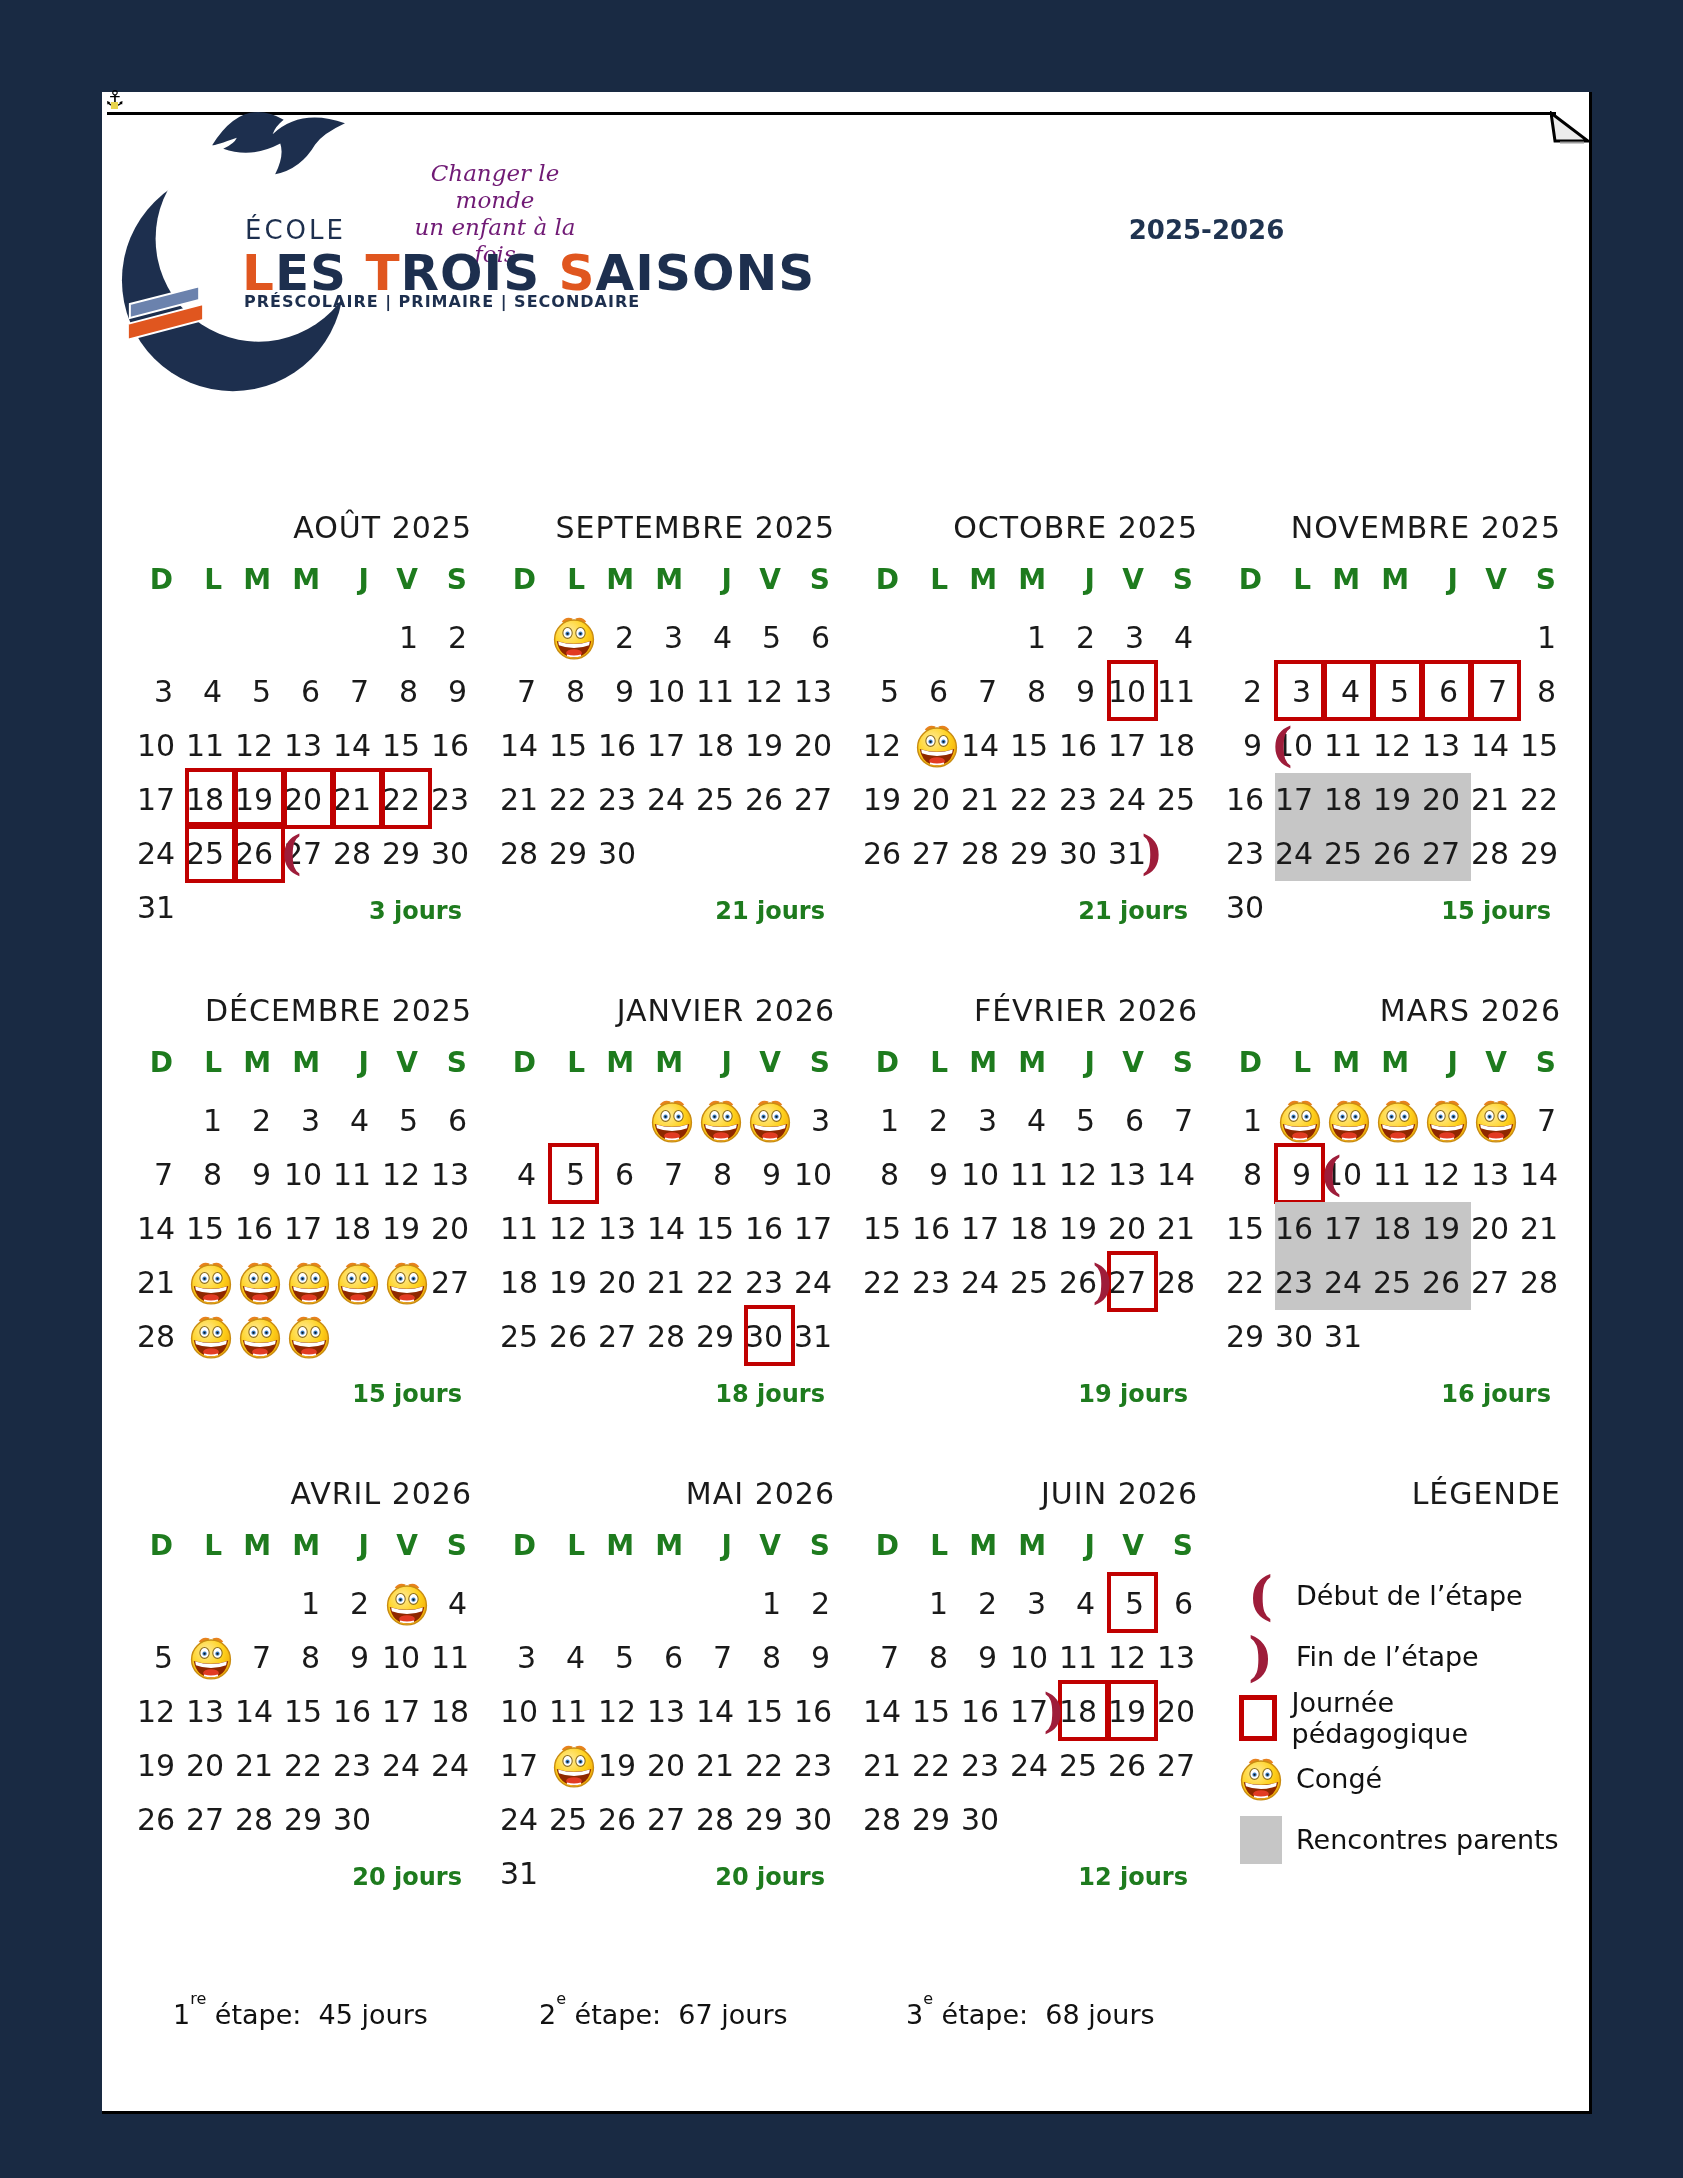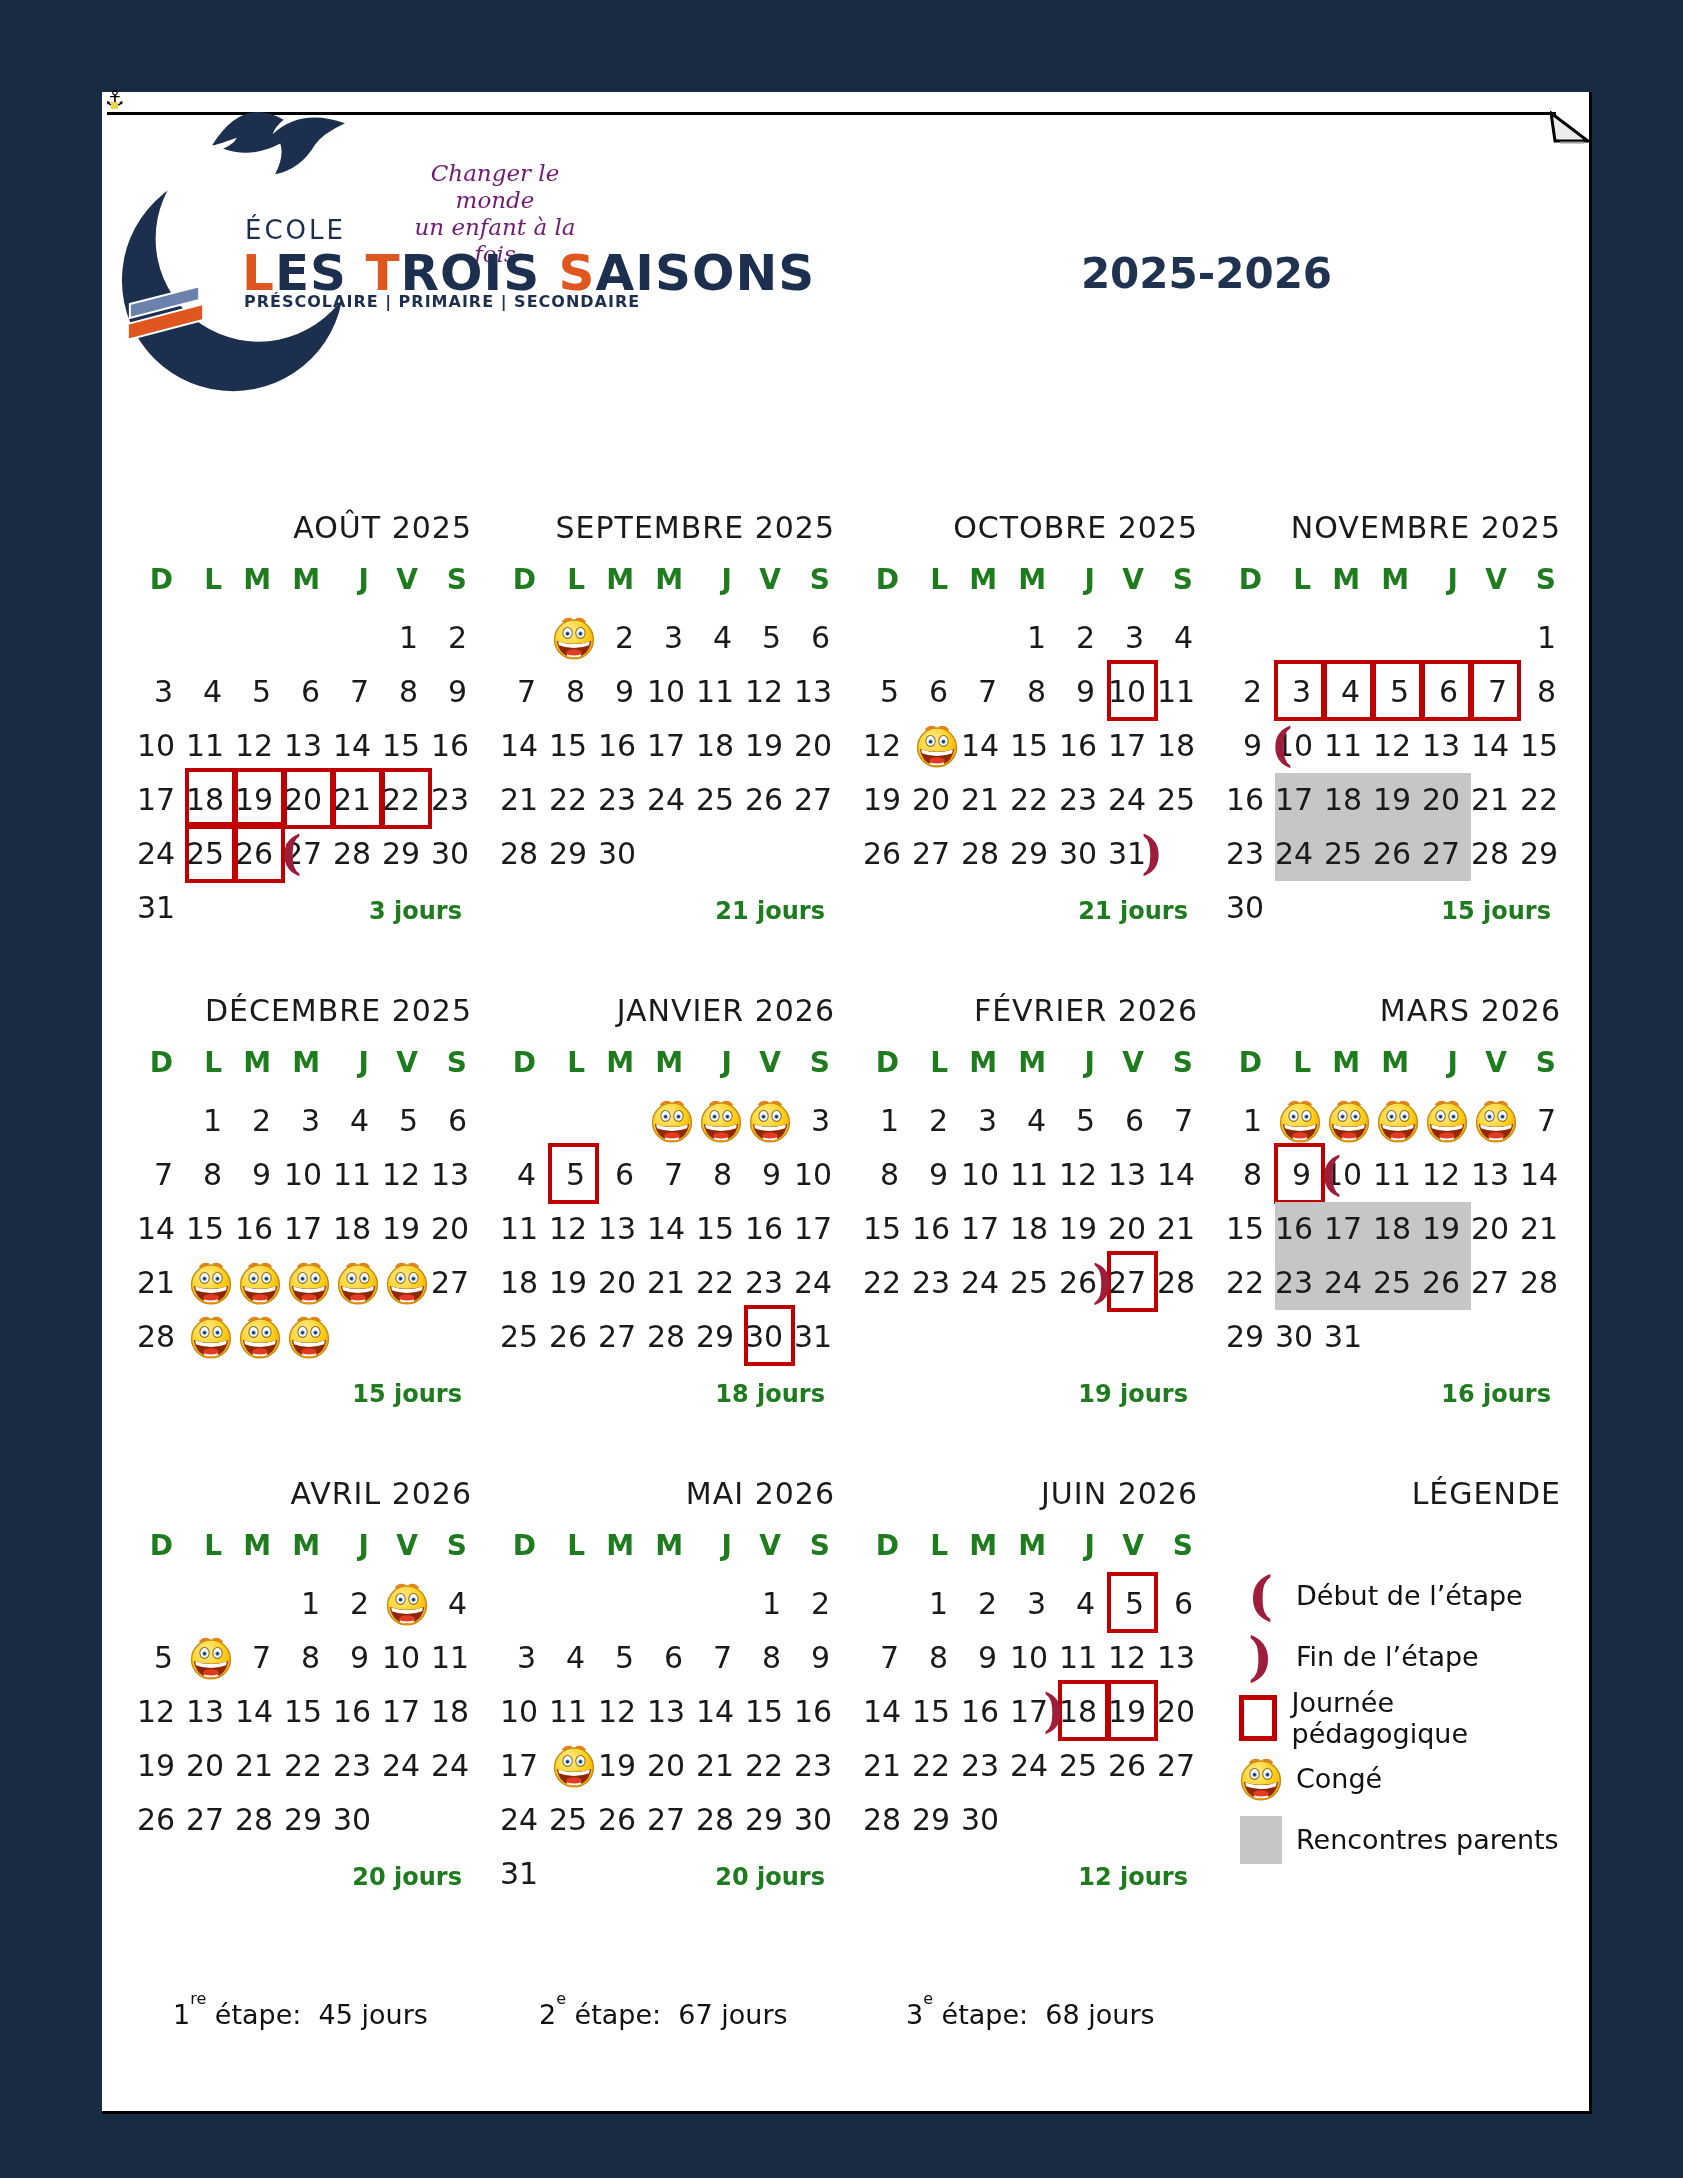--- a/index.html
+++ b/index.html
@@ -15,21 +15,21 @@
   
   .logo-mark{position:absolute;left:14px;top:18px}
   .tagline{position:absolute;left:289px;top:68px;width:208px;text-align:center;
            font-family:"DejaVu Serif","Liberation Serif",serif;font-style:italic;
            color:#701a75;font-size:23px;line-height:27px}
   .ecole{position:absolute;left:143px;top:123px;font-size:26px;letter-spacing:3px;color:#1d2f4e}
   .school-name{position:absolute;left:140px;top:152px;font-size:50px;font-weight:700;letter-spacing:1px;white-space:nowrap}
   .levels{position:absolute;left:142px;top:200px;font-size:16px;letter-spacing:1px;color:#1d2f4e;font-weight:700}
   .cal-title{position:absolute;left:842px;top:123px;width:525px;text-align:center;color:#1f3350;font-weight:700}
   .ct1{font-size:40px;letter-spacing:0.5px}
-  .ct2{font-size:42px;margin-top:34px}
+  .ct2{font-size:26px;}
 
   
   .grid{position:absolute;left:28px;top:408px;display:grid;
         grid-template-columns:repeat(4,342px);column-gap:21px;row-gap:18px}
   .month,.legend{position:relative;width:342px;height:465px}
   .m-title,.lg-title{position:absolute;top:10px;left:0;right:0;text-align:right;
         font-size:30px;letter-spacing:1px;color:#1a1a1a;white-space:nowrap}
   .dow{position:absolute;top:63px;left:7px;display:flex}
   .dow span{width:49px;text-align:right;padding-right:13px;box-sizing:border-box;
         font-weight:700;font-size:28px;color:#1e7b1e}

